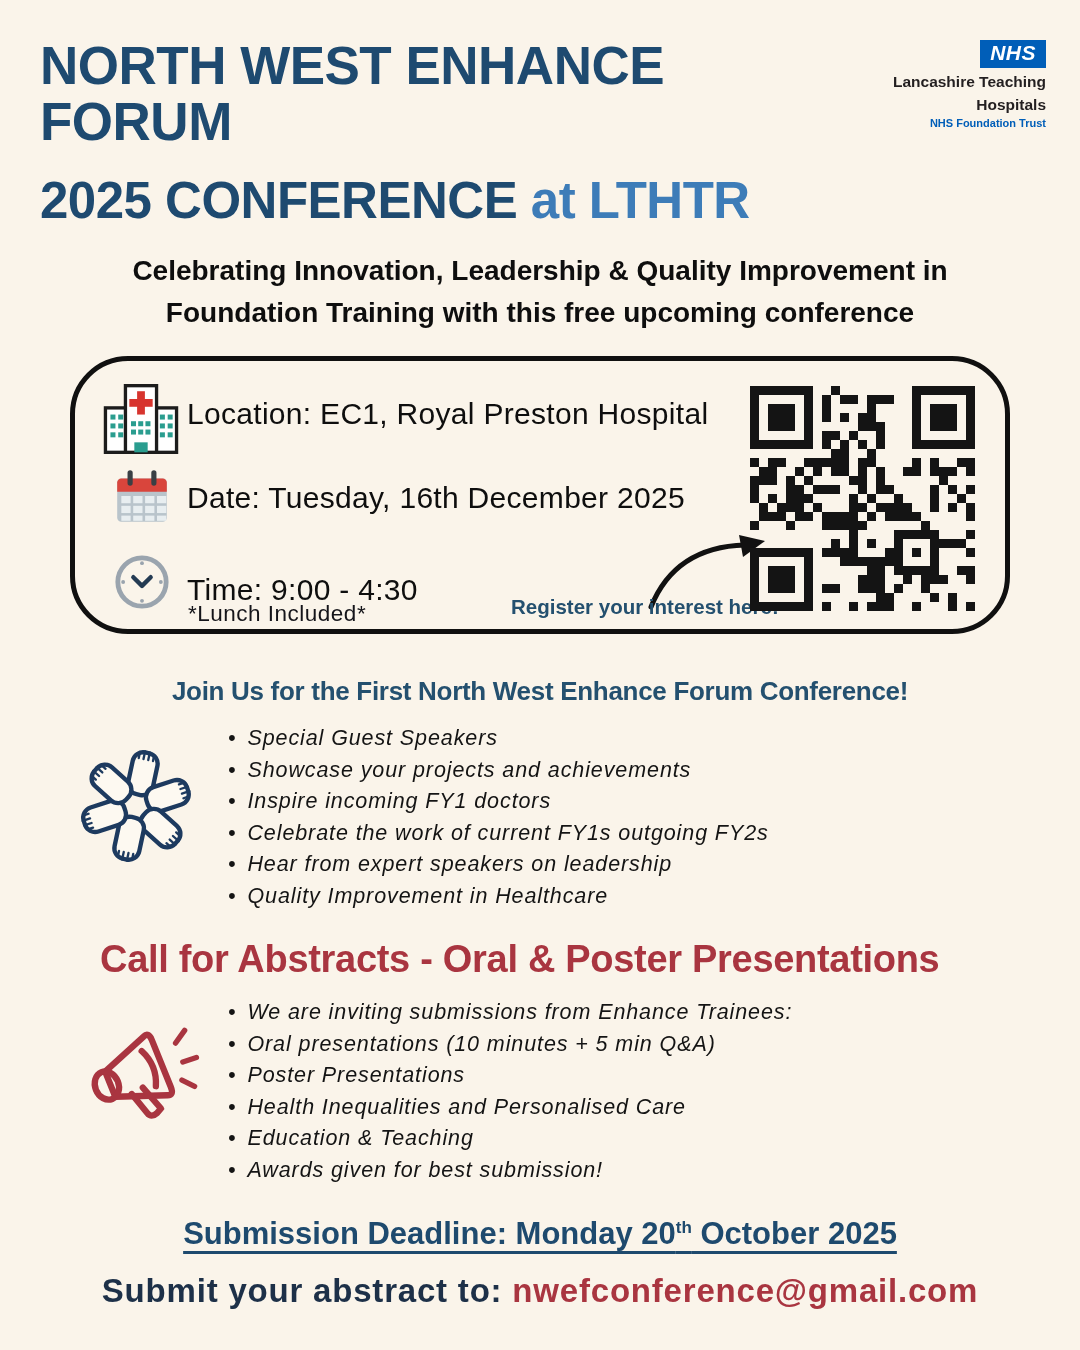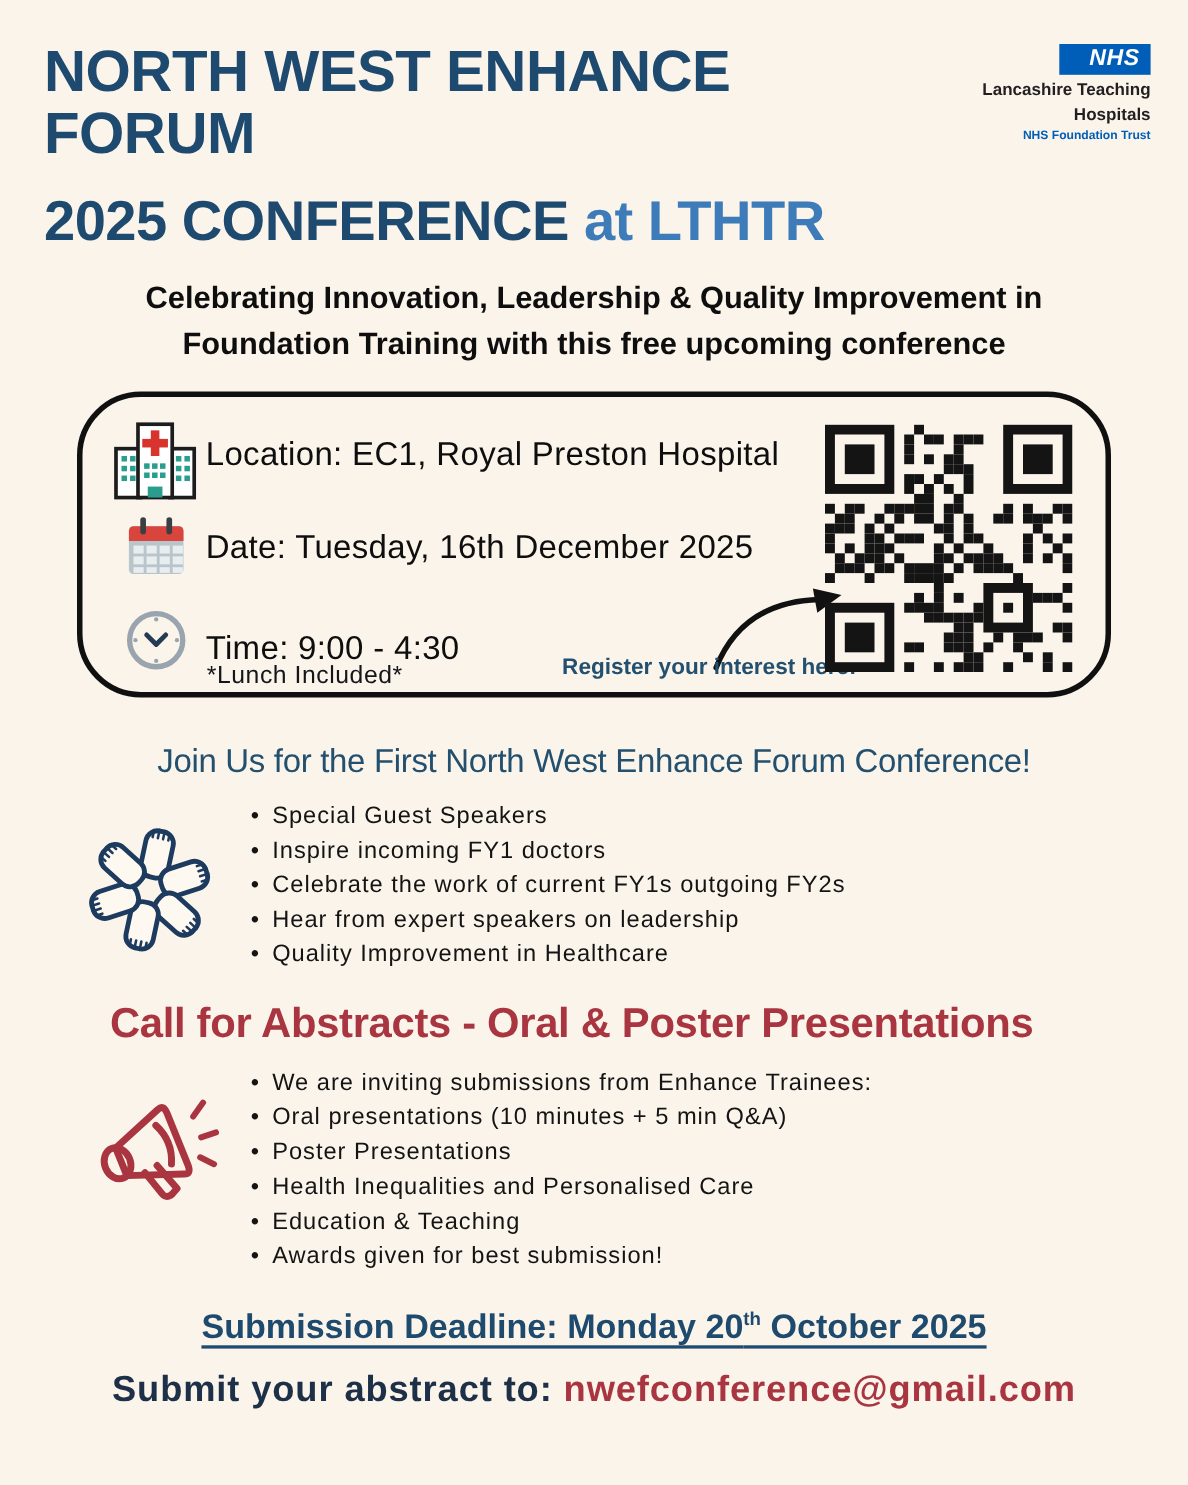--- a/index.html
+++ b/index.html
@@ -12,38 +12,38 @@
   .header { display:flex; align-items:flex-start; padding:26px 34px 0 34px; }
   .brand { width:152px; text-align:center; flex-shrink:0; }
   .brand-title { font-size:21px; font-weight:bold; color:#1d3a5f; letter-spacing:1px; margin-top:2px; }
   .brand-sub { font-size:10.5px; font-weight:bold; color:#4a4f55; letter-spacing:3px; margin-top:3px; }
   .title-block { flex:1; padding:0 6px; }
   .h1 { font-size:53px; font-weight:bold; color:#1e4a70; letter-spacing:-0.5px; line-height:1.05; margin-top:12px; }
   .h2 { font-size:51px; font-weight:bold; color:#1e4a70; letter-spacing:-0.5px; margin-top:22px; }
   .h2 .accent { color:#3d7cb8; }
   .nhs-block { width:172px; flex-shrink:0; text-align:right; margin-top:14px; }
   .nhs-box { display:inline-block; background:#005eb8; color:#fff; font-weight:bold; font-style:italic;
-             font-size:21px; padding:1px 10px 3px 27px; letter-spacing:0.5px; }
+             font-size:21px; padding:1px 10px 3px 10px; letter-spacing:0.5px; }
   .nhs-org { font-size:15.5px; font-weight:bold; color:#231f20; line-height:1.15; margin-top:5px; }
   .nhs-trust { font-size:11px; font-weight:bold; color:#005eb8; margin-top:3px; }
   .subtitle { font-size:28px; font-weight:bold; color:#0e0e0e; text-align:center;
               max-width:950px; margin:20px auto 0 auto; line-height:1.5; }
   
   .info-box { position:relative; width:940px; height:278px; margin:22px auto 0 auto;
               border:5px solid #101010; border-radius:58px; }
   .ib-icon { position:absolute; }
   .ib-text { position:absolute; font-size:30px; font-weight:normal; color:#0e0e0e; letter-spacing:0.3px; }
   .ib-lunch { position:absolute; font-size:22.5px; color:#15151a; letter-spacing:0.5px; }
   .register-note { position:absolute; left:436px; top:234px; font-size:20.5px; font-weight:bold; color:#24506f; }
   .qr-wrap { position:absolute; right:30px; top:25px; width:225px; height:225px; }
   .arrow-svg { position:absolute; left:562px; top:168px; }
   
-  .section-heading { font-size:30px; font-weight:normal; color:#24506f; text-align:center;
+  .section-heading { font-size:26px; font-weight:bold; color:#24506f; text-align:center;
                      margin-top:42px; letter-spacing:-0.3px; }
-  .icon-row { display:flex; align-items:flex-start; padding-left:72px; margin-top:6px; }
+  .icon-row { display:flex; align-items:flex-start; padding-left:72px; margin-top:6px;font-style:italic; }
   .side-icon { flex-shrink:0; }
   ul.bullets { list-style:none; margin-left:28px; margin-top:10px; }
   ul.bullets li { font-size:21.5px; color:#141414; letter-spacing:0.9px; line-height:31.5px; }
   ul.bullets li::before { content:"\2022"; margin-right:11px; color:#141414; }
   .red-heading { font-size:38px; font-weight:bold; color:#a93540; margin:26px 0 0 100px;
                  letter-spacing:-0.3px; }
   
   .deadline { text-align:center; margin-top:30px; font-size:31px; font-weight:bold; color:#1e4a6e;
               text-decoration:underline; text-decoration-thickness:2.5px; text-underline-offset:7px; }
   .deadline sup { font-size:17px; }
@@ -347,20 +347,21 @@
       </defs>
       <use href="#hand" transform="rotate(12)"></use>
       <use href="#hand" transform="rotate(72)"></use>
       <use href="#hand" transform="rotate(132)"></use>
       <use href="#hand" transform="rotate(192)"></use>
       <use href="#hand" transform="rotate(252)"></use>
       <use href="#hand" transform="rotate(312)"></use>
     </svg>
     <ul class="bullets">
       <li>Special Guest Speakers</li>
+      <li>Showcase your projects and achievements</li>
       <li>Inspire incoming FY1 doctors</li>
       <li>Celebrate the work of current FY1s outgoing FY2s</li>
       <li>Hear from expert speakers on leadership</li>
       <li>Quality Improvement in Healthcare</li>
     </ul>
   </div>
 
   <div class="red-heading">Call for Abstracts - Oral &amp; Poster Presentations</div>
 
   <div class="icon-row">

